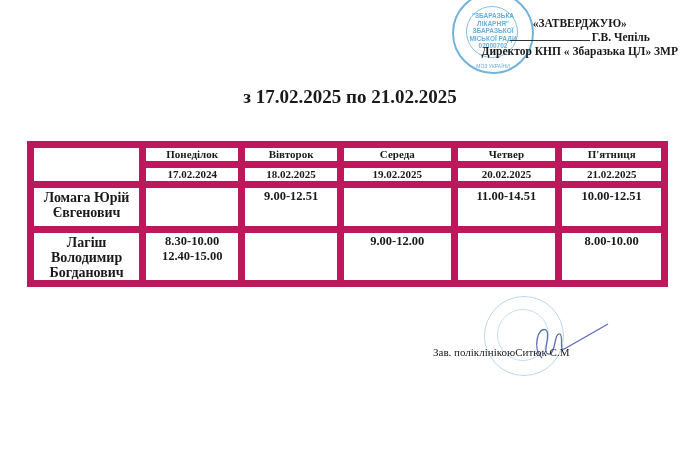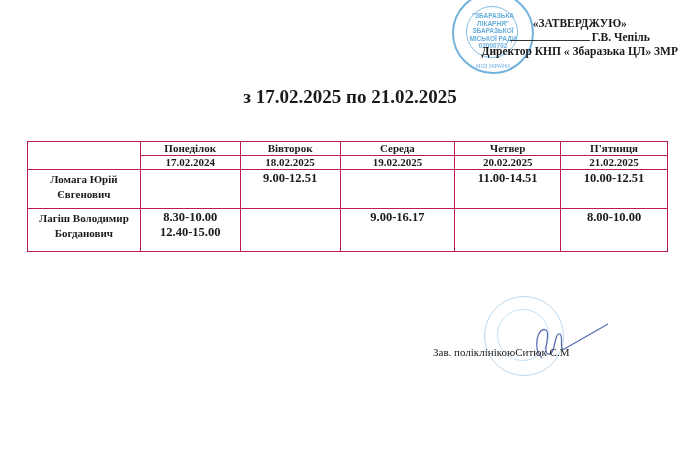--- a/index.html
+++ b/index.html
@@ -30,24 +30,24 @@
   }
   .title {
     position: absolute; left: 0; right: 0; top: 86px; text-align: center;
     font-weight: bold; font-size: 19px; line-height: 21px;
   }
   table.sched {
     position: absolute; left: 27px; top: 141px; width: 641px;
     border-collapse: collapse; font-size: 11px;
   }
   table.sched td {
-    border: 1px solid #be185d; text-align: center; vertical-align: top; padding: 0 2px;
+    border: 7px solid #be185d; text-align: center; vertical-align: top; padding: 0 2px;
   }
   .hdr td { font-weight: bold; height: 13px; line-height: 13px; }
-  .name { font-weight: bold; font-size: 11px; line-height: 15px; padding-top: 2px !important; }
+  .name { font-weight: bold; font-size: 14px; line-height: 15px; padding-top: 2px !important; }
   .cell { font-size: 12.5px; line-height: 15px; padding-top: 1px !important; font-weight: bold; }
   .row1 td { height: 36px; }
   .row2 td { height: 40px; }
   .foot {
     position: absolute; left: 433px; top: 346px; font-size: 11px;
   }
   .foot .surname { }
   .stamp2 {
     position: absolute; left: 484px; top: 296px; width: 78px; height: 78px;
     border: 1.5px solid #9cc9e6; border-radius: 50%; opacity: 0.7;
@@ -140,21 +140,21 @@
     </td>
     <td class="cell">
           <div>8.30-10.00</div>
           <div>12.40-15.00</div>
         </td>
     <td class="cell">
           <div></div>
           <div></div>
         </td>
     <td class="cell">
-          <div>9.00-16.17</div>
+          <div>9.00-12.00</div>
           <div></div>
         </td>
     <td class="cell">
           <div></div>
           <div></div>
         </td>
     <td class="cell">
           <div>8.00-10.00</div>
           <div></div>
         </td>

